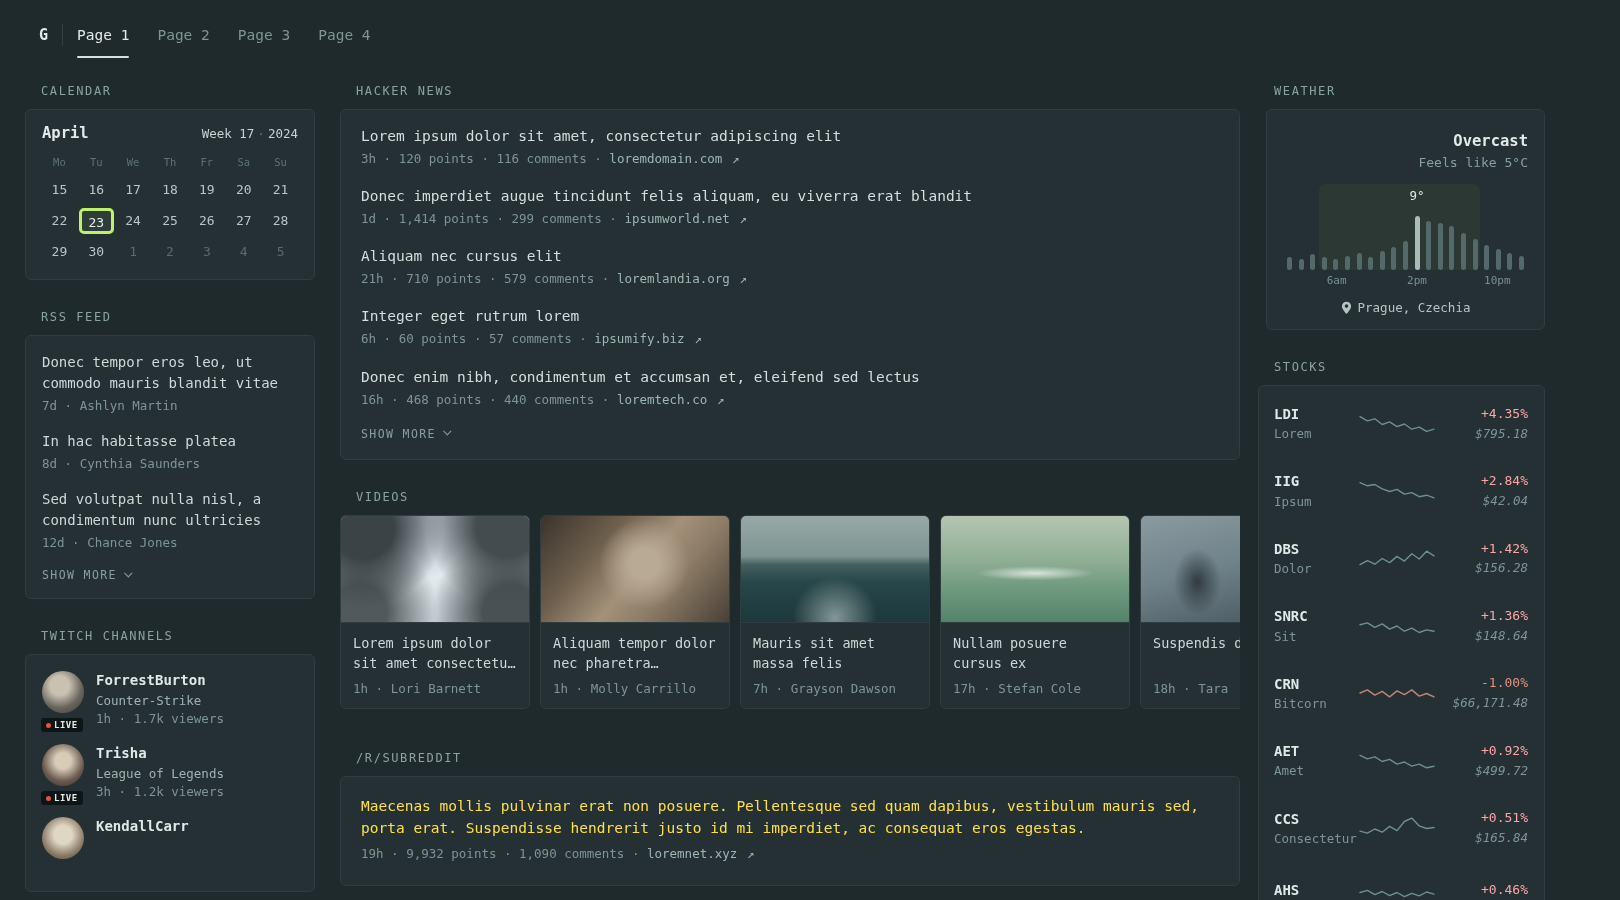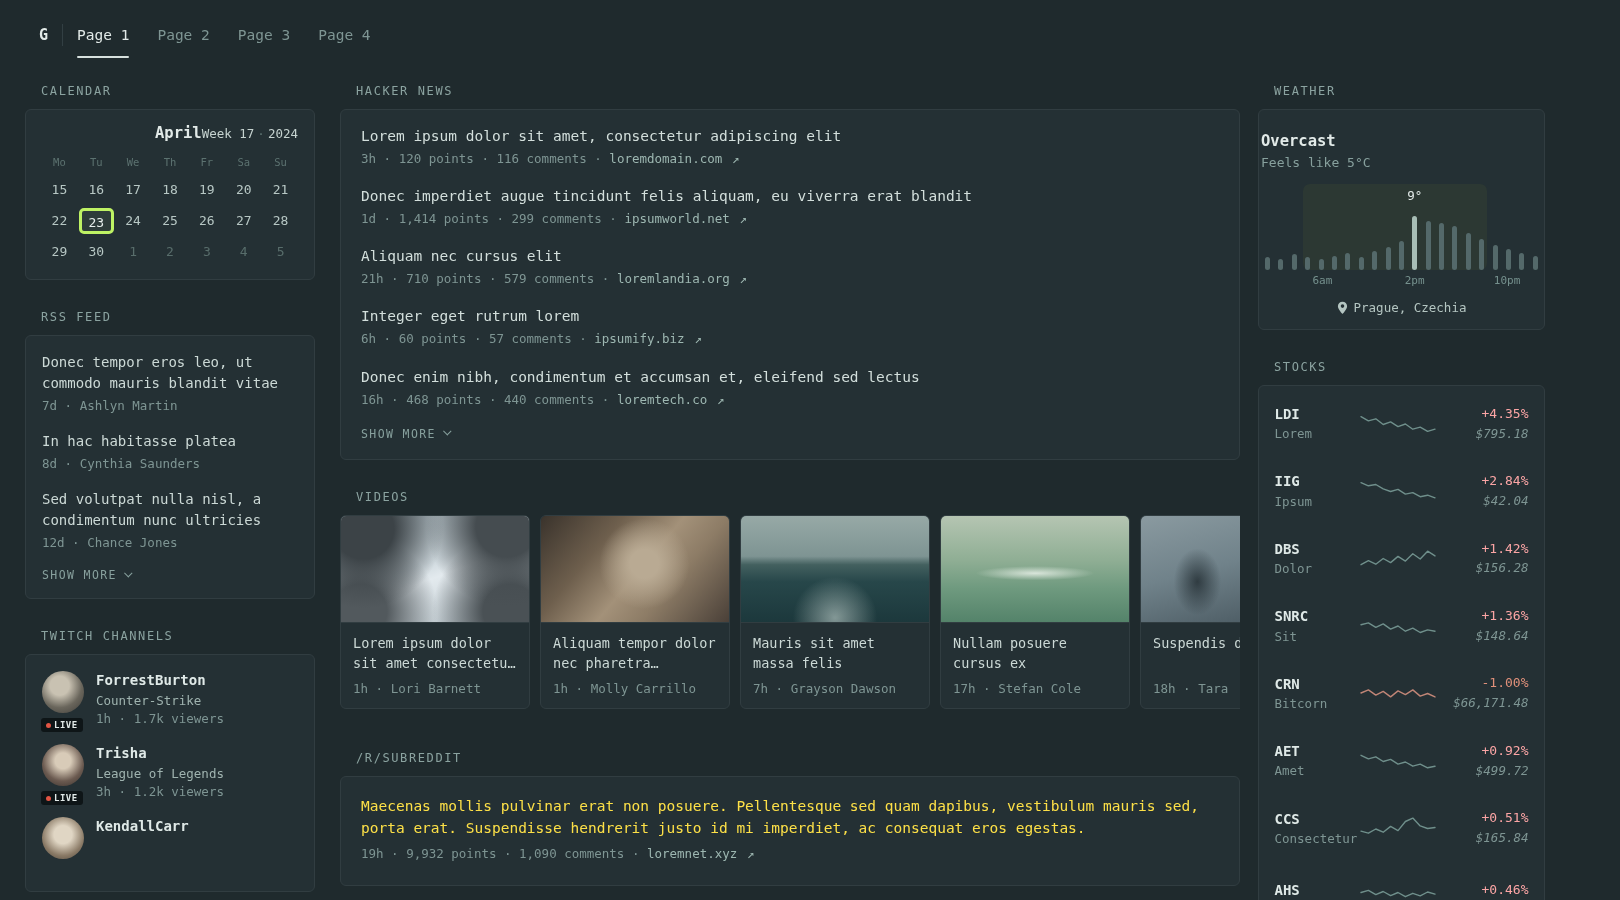--- a/index.html
+++ b/index.html
@@ -29,21 +29,21 @@
 
   section { margin-bottom:30px; }
   section.videos-section { margin-bottom:42px; }
   section.calendar-section { }
   .sec { font-size:12px; font-weight:500; letter-spacing:1.6px; color:#8ba3a0; margin:0 0 11px 16px; }
 
   .card { background:#243034; border:1px solid #313d41; border-radius:6px; }
 
   
   .calendar-card { padding:14px 16px 14px; }
-  .cal-head { display:flex; justify-content:flex-end; align-items:baseline; }
+  .cal-head { display:flex; justify-content:space-between; align-items:baseline; }
   .cal-month { font-size:15.5px; font-weight:600; color:#e2eae8; }
   .cal-week { font-size:12.5px; color:#c6d3d0; }
   .cal-sep { color:#5c7270; margin:0 3px; }
   .cal-grid { display:grid; grid-template-columns:repeat(7,1fr); row-gap:5px; column-gap:2px; margin-top:14px; text-align:center; }
   .cal-dh { font-size:10.5px; color:#5c7270; padding-bottom:4px; }
   .cal-day { font-size:13px; color:#b7c7c4; height:26px; line-height:26px; border-radius:5px; }
   .cal-day.out { color:#586d6b; }
   .cal-day.sel { background:#2e3c3a; border:3px solid #bef264; color:#e7efec; line-height:24px; }
 
   
@@ -99,37 +99,37 @@
       radial-gradient(ellipse 18% 45% at 30% 62%, rgba(28,38,43,0.75), transparent 70%),
       linear-gradient(165deg,#8a9aa0 0%,#70828a 45%,#55656d 78%,#42525a 100%); }
   .video-body { padding:10px 12px 12px; }
   .video-title { font-size:13.5px; line-height:1.5; color:#ccd9d6; height:40px; overflow:hidden; }
   .video-meta { font-size:12.5px; color:#7e9593; margin-top:8px; white-space:nowrap; overflow:hidden; }
 
   .reddit-card { padding:18px 20px 22px; }
   .reddit-title { display:block; font-size:14.5px; line-height:1.55; color:#fde047; text-decoration:none; cursor:pointer; margin-bottom:5px; }
 
   
-  .weather-card { padding:16px 2px 14px; text-align:left; }
+  .weather-card { padding:16px 16px 14px; text-align:right;margin-left:8px; }
   .w-cond { font-size:15.5px; font-weight:600; color:#e2eae8; margin-top:6px; }
   .w-feels { font-size:13px; color:#8fa; color:#87a09d; margin-top:5px; }
   .wchart { position:relative; height:86px; margin:14px 2px 4px; }
   .wchart-highlight { position:absolute; top:0; bottom:0; background:#2c3833; border-radius:7px; }
   .wmarker-label { position:absolute; top:4px; transform:translateX(-50%); font-size:12.5px; color:#e2eae8; }
   .wbars { position:absolute; left:2px; right:2px; bottom:0; top:26px; display:flex; align-items:flex-end; justify-content:space-between; }
   .wbar { width:5px; border-radius:3px; background:#54696a; }
   .wbar.marker { background:#a7bdb5; }
   .wtimes { position:relative; height:15px; margin:2px 2px 0; }
   .wtime { position:absolute; transform:translateX(-50%); font-size:11px; color:#75908d; }
   .w-loc { display:flex; align-items:center; justify-content:center; gap:6px; margin-top:11px; font-size:12.5px; color:#b4c5c1; }
   .pin { flex:none; }
 
   
   .stocks-card { padding:4px 16px; }
-  .stock-row { display:flex; align-items:center; justify-content:center; padding:15px 0; cursor:pointer; }
+  .stock-row { display:flex; align-items:center; justify-content:flex-end; padding:15px 0; cursor:pointer; }
   .stock-id { width:84px; flex:none; }
   .stock-sym { font-size:14px; font-weight:600; color:#dfe9e7; line-height:1.3; }
   .stock-name { font-size:12.5px; color:#7e9593; margin-top:3px; line-height:1.3; }
   .spark { flex:none; width:78px; height:30px; }
   .spark polyline { fill:none; stroke:#6f8f8b; stroke-width:1.4; stroke-linejoin:round; stroke-linecap:round; }
   .spark.down polyline { stroke:#c08576; }
   .stock-vals { width:92px; flex:none; text-align:right; }
   .stock-change { font-size:13px; line-height:1.3; }
   .stock-change.up { color:#fca5a5; }
   .stock-change.down { color:#e0907a; }

